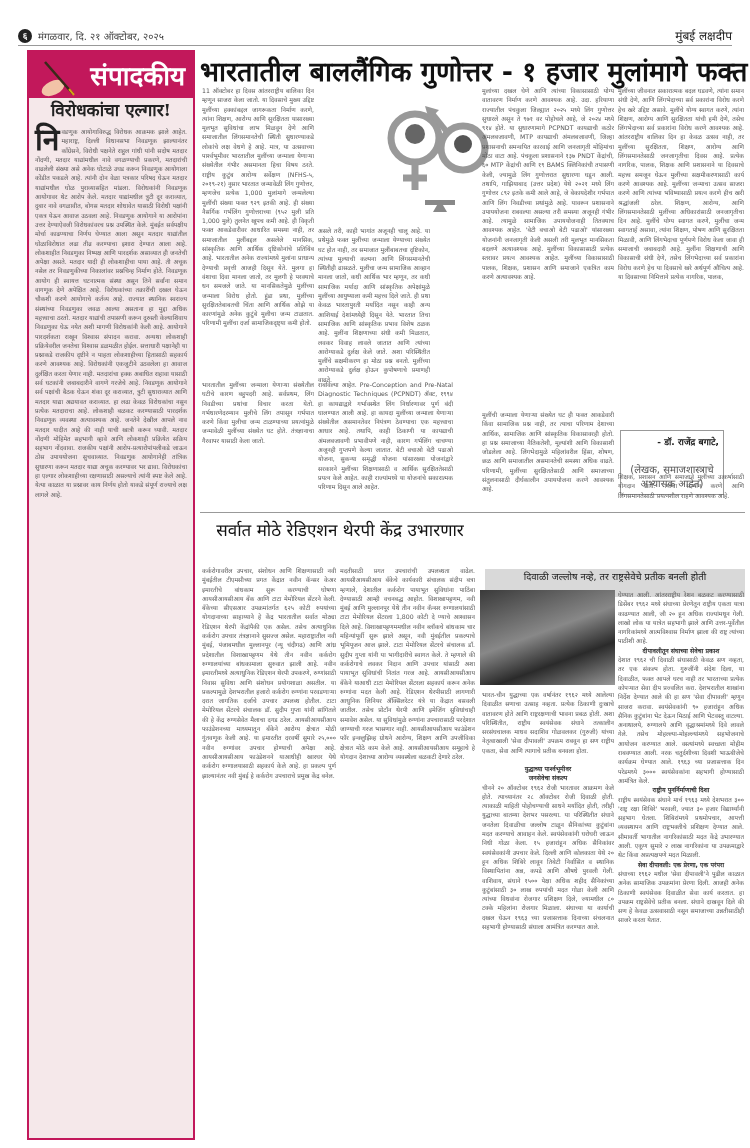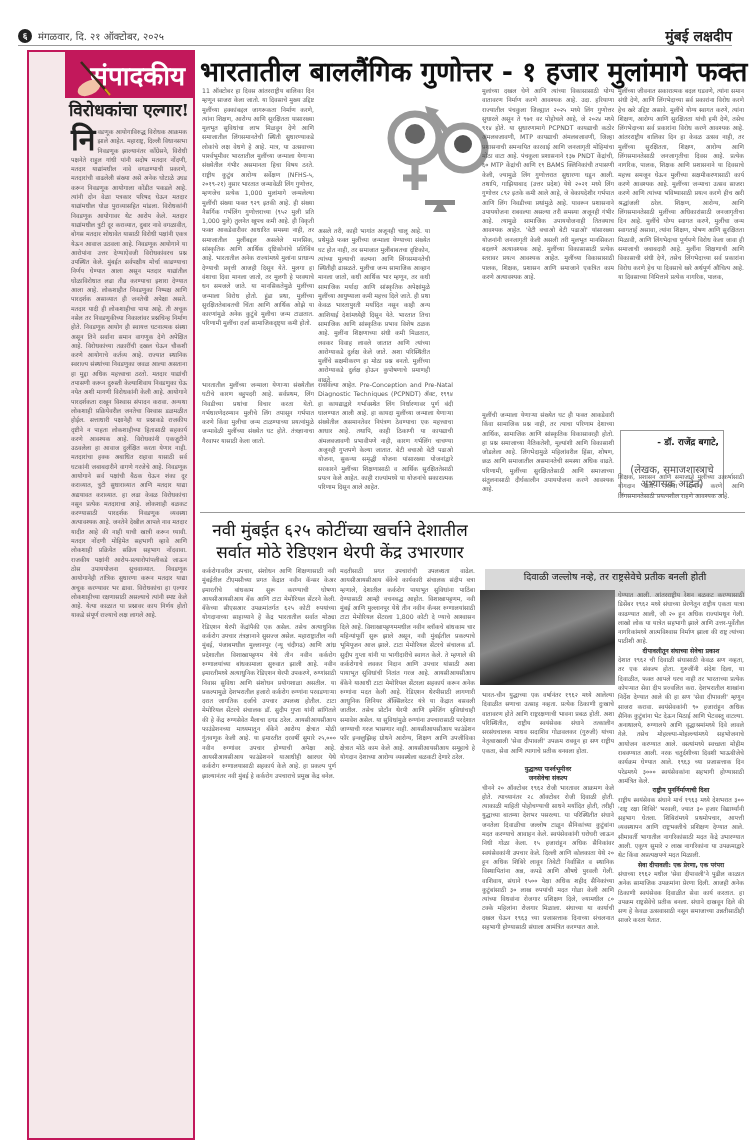--- a/index.html
+++ b/index.html
@@ -1,23 +1,23 @@
 <!DOCTYPE html>
 <html><head>
 <meta charset="utf-8">
 <style>
   * { box-sizing: border-box; margin: 0; padding: 0; }
   body { width: 750px; height: 1148px; background: #ffffff; font-family: "DejaVu Sans", sans-serif; color: #333; overflow: hidden; position: relative; }
   .masthead { position: absolute; top: 26px; left: 18px; right: 18px; height: 20px; border-bottom: 1px solid #999; display: flex; align-items: center; justify-content: space-between; font-size: 10px; color: #444; }
   .masthead .left { display: flex; align-items: center; gap: 6px; }
   .pg-icon { width: 14px; height: 14px; border-radius: 50%; background: #222; color: #fff; font-size: 9px; display: inline-flex; align-items: center; justify-content: center; font-weight: bold; }
-  .masthead .right { font-weight: bold; color: #222; font-size: 14px; }
+  .masthead .right { font-weight: normal; color: #222; font-size: 12px; }
 
   
-  .editorial { position: absolute; top: 50px; left: 27px; width: 168px; height: 1090px; background: #f5e8ea; border: 2px solid #c2185b; padding-left: 36px; }
+  .editorial { position: absolute; top: 50px; left: 27px; width: 168px; height: 1090px; background: #f5e8ea; border: 2px solid #c2185b; }
   .edi-banner { height: 46px; background: #c2185b; position: relative; display: flex; align-items: center; justify-content: flex-end; padding-right: 8px; }
   .edi-banner .title { font-family: "DejaVu Serif", serif; color: #fff; font-size: 26px; font-weight: bold; }
   .pen-icon { position: absolute; left: 10px; top: 6px; width: 40px; height: 40px; }
   .edi-head { text-align: center; font-family: "DejaVu Serif", serif; font-weight: bold; font-size: 17px; color: #222; margin: 0 0 6px; }
   .edi-body { padding: 0 6px; font-size: 6.2px; line-height: 9.3px; color: #555; text-align: justify; }
   .dropcap { float: left; font-size: 30px; line-height: 26px; font-weight: bold; color: #222; margin-right: 2px; font-family: "DejaVu Serif", serif; }
 
   
   .main-head { position: absolute; top: 52px; left: 200px; width: 540px; text-align: center; font-family: "DejaVu Serif", serif; font-weight: bold; font-size: 27px; color: #111; white-space: nowrap; }
   .col { position: absolute; font-size: 6.2px; line-height: 9.3px; color: #555; text-align: justify; overflow: hidden; }
@@ -104,21 +104,20 @@
   <div class="name">- डॉ. राजेंद्र बगाटे,</div>
   <div class="role">(लेखक, समाजशास्त्राचे अभ्यासक आहेत)</div>
 </div>
 <div class="col" style="top:472px;left:618px;width:126px;height:36px;">
   <span>शिक्षक, प्रशासन आणि समाजाने मुलींच्या उत्कर्षासाठी योगदान द्यावे. त्यांचा सन्मान करणे आणि लिंगसमानतेसाठी प्रयत्नशील राहणे आवश्यक आहे.</span>
 </div>
 
 <div class="hr" style="top:512px;left:200px;width:545px;"></div>
 
 <div class="rad-head">
-  <div>नवी मुंबईत ६२५ कोटींच्या खर्चाने देशातील</div>
   <div>सर्वात मोठे रेडिएशन थेरपी केंद्र उभारणार</div>
 </div>
 <div class="col" style="top:566px;left:202px;width:134px;height:578px;">
   <span>कर्करोगावरील उपचार, संशोधन आणि शिक्षणासाठी नवी मुंबईतील टीएमसीच्या प्रगत केंद्रात नवीन कॅन्सर केअर इमारतीचे बांधकाम सुरू करण्याची घोषणा आयसीआयसीआय बँक आणि टाटा मेमोरियल सेंटरने केली. बँकेच्या सीएसआर उपक्रमांतर्गत ६२५ कोटी रुपयांच्या योगदानाच्या साहाय्याने हे केंद्र भारतातील सर्वात मोठ्या रेडिएशन थेरपी केंद्रांपैकी एक असेल. तसेच अत्याधुनिक कर्करोग उपचार तंत्रज्ञानाने सुसज्ज असेल. महाराष्ट्रातील नवी मुंबई, पंजाबमधील मुल्लानपूर (न्यू चंदीगढ) आणि आंध्र प्रदेशातील विशाखापट्टणम येथे तीन नवीन कर्करोग रुग्णालयांच्या बांधकामाला सुरुवात झाली आहे. नवीन इमारतीमध्ये अत्याधुनिक रेडिएशन थेरपी उपकरणे, रुग्णांसाठी निवास सुविधा आणि संशोधन प्रयोगशाळा असतील. या प्रकल्पामुळे देशभरातील हजारो कर्करोग रुग्णांना परवडणाऱ्या दरात जागतिक दर्जाचे उपचार उपलब्ध होतील. टाटा मेमोरियल सेंटरचे संचालक डॉ. सुदीप गुप्ता यांनी सांगितले की हे केंद्र रुग्णसेवेत मैलाचा दगड ठरेल. आयसीआयसीआय फाउंडेशनच्या माध्यमातून बँकेने आरोग्य क्षेत्रात मोठी गुंतवणूक केली आहे. या इमारतीत दरवर्षी सुमारे २५,००० नवीन रुग्णांवर उपचार होण्याची अपेक्षा आहे. आयसीआयसीआय फाउंडेशनने याआधीही खारघर येथे कर्करोग रुग्णालयासाठी सहकार्य केले आहे. हा प्रकल्प पूर्ण झाल्यानंतर नवी मुंबई हे कर्करोग उपचाराचे प्रमुख केंद्र बनेल.</span>
 </div>
 <div class="col" style="top:566px;left:340px;width:135px;height:578px;">
   <span>मदतीसाठी प्रगत उपचारांची उपलब्धता वाढेल. आयसीआयसीआय बँकेचे कार्यकारी संचालक संदीप बत्रा म्हणाले, देशातील कर्करोग पायाभूत सुविधांना पाठिंबा देण्यासाठी आम्ही वचनबद्ध आहोत. विशाखापट्टणम, नवी मुंबई आणि मुल्लानपूर येथे तीन नवीन कॅन्सर रुग्णालयांसाठी टाटा मेमोरियल सेंटरला 1,800 कोटी दे ण्याचे आश्वासन दिले आहे. विशाखापट्टणममधील नवीन ब्लॉकचे बांधकाम चार महिन्यांपूर्वी सुरू झाले असून, नवी मुंबईतील प्रकल्पाचे भूमिपूजन आज झाले. टाटा मेमोरियल सेंटरचे संचालक डॉ. सुदीप गुप्ता यांनी या भागीदारीचे स्वागत केले. ते म्हणाले की कर्करोगाचे लवकर निदान आणि उपचार यांसाठी अशा पायाभूत सुविधांची नितांत गरज आहे. आयसीआयसीआय बँकेने याआधी टाटा मेमोरियल सेंटरला सहकार्य करून अनेक रुग्णांना मदत केली आहे. रेडिएशन थेरपीसाठी लागणारी आधुनिक लिनियर ॲक्सिलरेटर यंत्रे या केंद्रात बसवली जातील. तसेच प्रोटॉन थेरपी आणि इमेजिंग सुविधांचाही समावेश असेल. या सुविधांमुळे रुग्णांना उपचारासाठी परदेशात जाण्याची गरज भासणार नाही. आयसीआयसीआय फाउंडेशन फॉर इन्क्लुझिव्ह ग्रोथने आरोग्य, शिक्षण आणि उपजीविका क्षेत्रात मोठे काम केले आहे. आयसीआयसीआय समूहाचे हे योगदान देशाच्या आरोग्य व्यवस्थेला बळकटी देणारे ठरेल.</span>
 </div>
 
 <div class="china-head">

